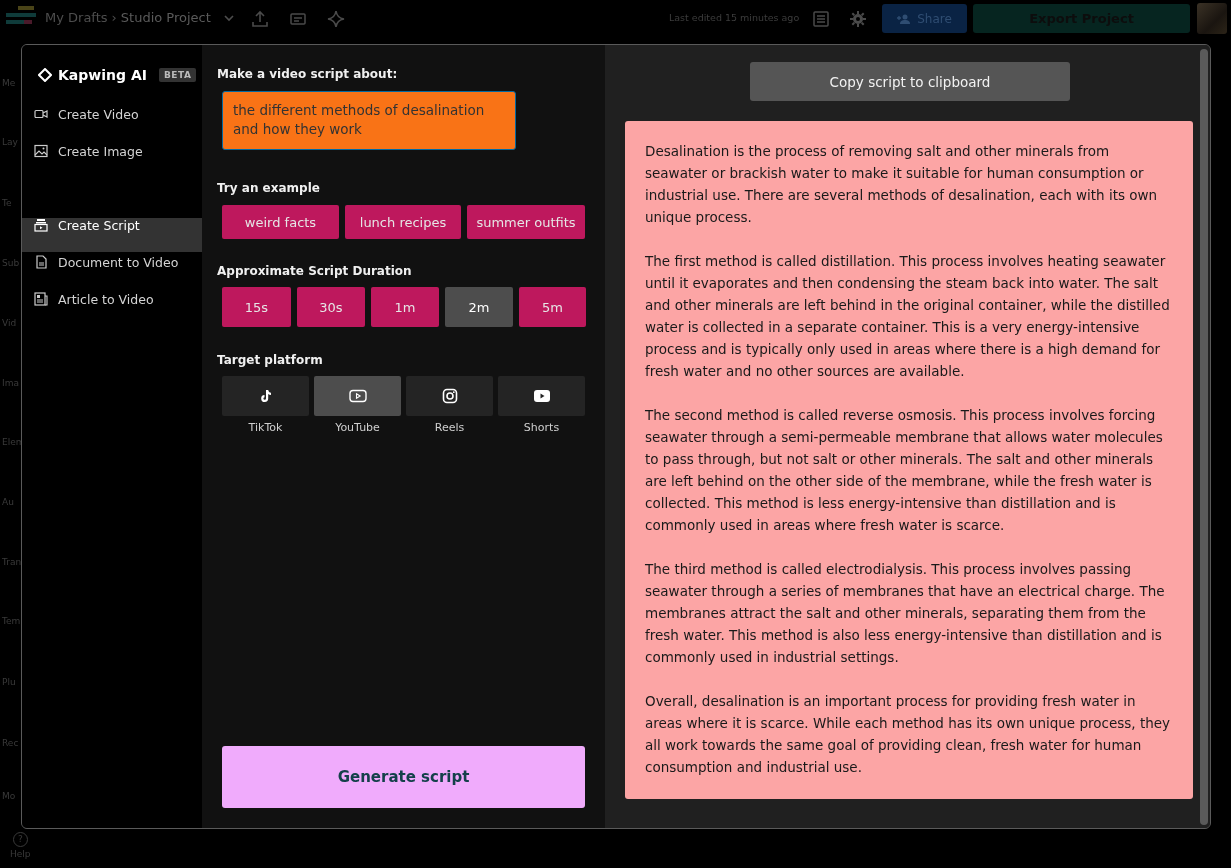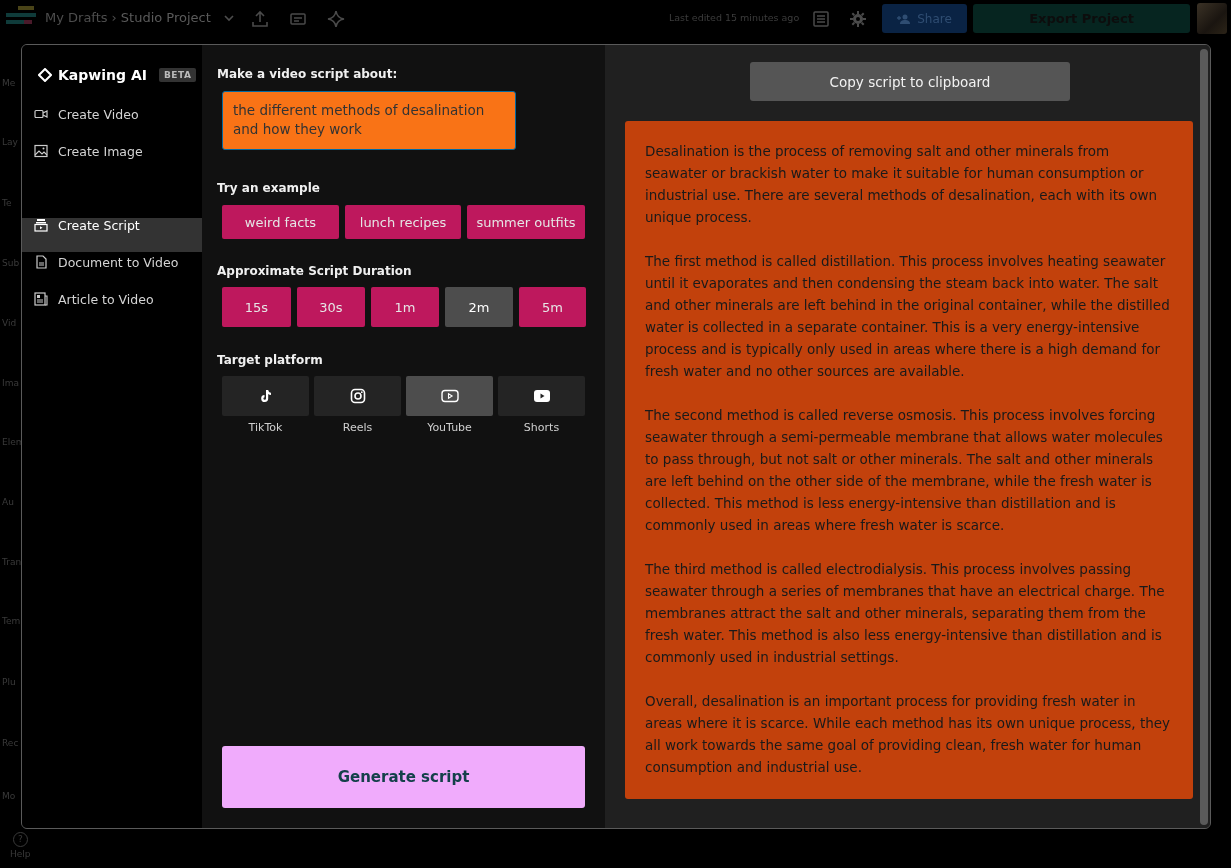--- a/index.html
+++ b/index.html
@@ -41,21 +41,21 @@
   .chip.sel { background: #4d4d4d; color: #fff; }
   .platforms { position: absolute; left: 20px; top: 331px; display: flex; gap: 5px; }
   .plat { width: 87px; text-align: center; cursor: pointer; }
   .plat .box { height: 40px; background: #242424; border-radius: 2px; display: flex; align-items: center; justify-content: center; }
   .plat.sel .box { background: #4d4d4d; }
   .plat .name { margin-top: 5px; font-size: 11px; color: #cfcfcf; }
   .generate { position: absolute; left: 20px; top: 701px; width: 363px; height: 62px; background: #f0abfc; border-radius: 3px; color: #14404a; font-weight: bold; font-size: 15px; display: flex; align-items: center; justify-content: center; cursor: pointer; }
 
   .result { position: absolute; left: 583px; top: 0; width: 607px; height: 100%; background: #202020; }
   .copy-btn { position: absolute; left: 145px; top: 17px; width: 320px; height: 39px; background: #555; border-radius: 3px; color: #f2f2f2; font-size: 13.5px; display: flex; align-items: center; justify-content: center; cursor: pointer; }
-  .script { position: absolute; left: 20px; top: 76px; width: 568px; height: 678px; background: #c2410c; border-radius: 3px; padding: 19px 20px; color: #1a1a1a; font-size: 13.5px; line-height: 22px; overflow: hidden; }
+  .script { position: absolute; left: 20px; top: 76px; width: 568px; height: 678px; background: #fca5a5; border-radius: 3px; padding: 19px 20px; color: #1a1a1a; font-size: 13.5px; line-height: 22px; overflow: hidden; }
   .script p { margin-bottom: 22px; }
   .scrollbar { position: absolute; left: 1178px; top: 4px; width: 8px; height: 776px; background: #5a5a5a; border-radius: 4px; }
 </style>
 </head>
 <body>
 
 <div class="topbar">
   <div class="logo">
     <i style="left:12px;top:0;width:16px;background:#4a4418;"></i>
     <i style="left:0;top:7px;width:30px;background:#0f3b3a;"></i>
@@ -197,38 +197,38 @@
     <div class="label" style="top:308px">Target platform</div>
     <div class="platforms">
       <div class="plat">
         <div class="box">
             <svg width="16" height="16" viewBox="0 0 16 16">
               <path d="M8 2h2.2c.2 1.6 1.3 2.6 2.8 2.8V7c-1.1 0-2-.3-2.8-.9V10.5A3.5 3.5 0 1 1 6.5 7v2.2a1.3 1.3 0 1 0 1.5 1.3z" fill="#fff"></path>
             </svg>
           </div>
         <div class="name">TikTok</div>
       </div>
+      <div class="plat sel">
+        <div class="box">
+            <svg width="18" height="14" viewBox="0 0 18 14">
+              <rect x="1" y="1.5" width="16" height="11" rx="3" stroke="#fff" stroke-width="1.4" fill="none"></rect>
+              <path d="M7.5 4.8v4.4l3.6-2.2z" stroke="#fff" stroke-width="1.1" fill="none"></path>
+            </svg>
+          </div>
+        <div class="name">YouTube</div>
+      </div>
       <div class="plat">
         <div class="box">
             <svg width="16" height="16" viewBox="0 0 16 16">
               <rect x="1.5" y="1.5" width="13" height="13" rx="3.5" stroke="#fff" stroke-width="1.6" fill="none"></rect>
               <circle cx="8" cy="8" r="3" stroke="#fff" stroke-width="1.6" fill="none"></circle>
               <circle cx="11.8" cy="4.2" r="0.9" fill="#fff"></circle>
             </svg>
           </div>
         <div class="name">Reels</div>
-      </div>
-      <div class="plat sel">
-        <div class="box">
-            <svg width="18" height="14" viewBox="0 0 18 14">
-              <rect x="1" y="1.5" width="16" height="11" rx="3" stroke="#fff" stroke-width="1.4" fill="none"></rect>
-              <path d="M7.5 4.8v4.4l3.6-2.2z" stroke="#fff" stroke-width="1.1" fill="none"></path>
-            </svg>
-          </div>
-        <div class="name">YouTube</div>
       </div>
       <div class="plat">
         <div class="box">
             <svg width="16" height="12" viewBox="0 0 16 12">
               <rect x="0" y="0" width="16" height="12" rx="3" fill="#fff"></rect>
               <path d="M6.5 3.5v5l4-2.5z" fill="#242424"></path>
             </svg>
           </div>
         <div class="name">Shorts</div>
       </div>

